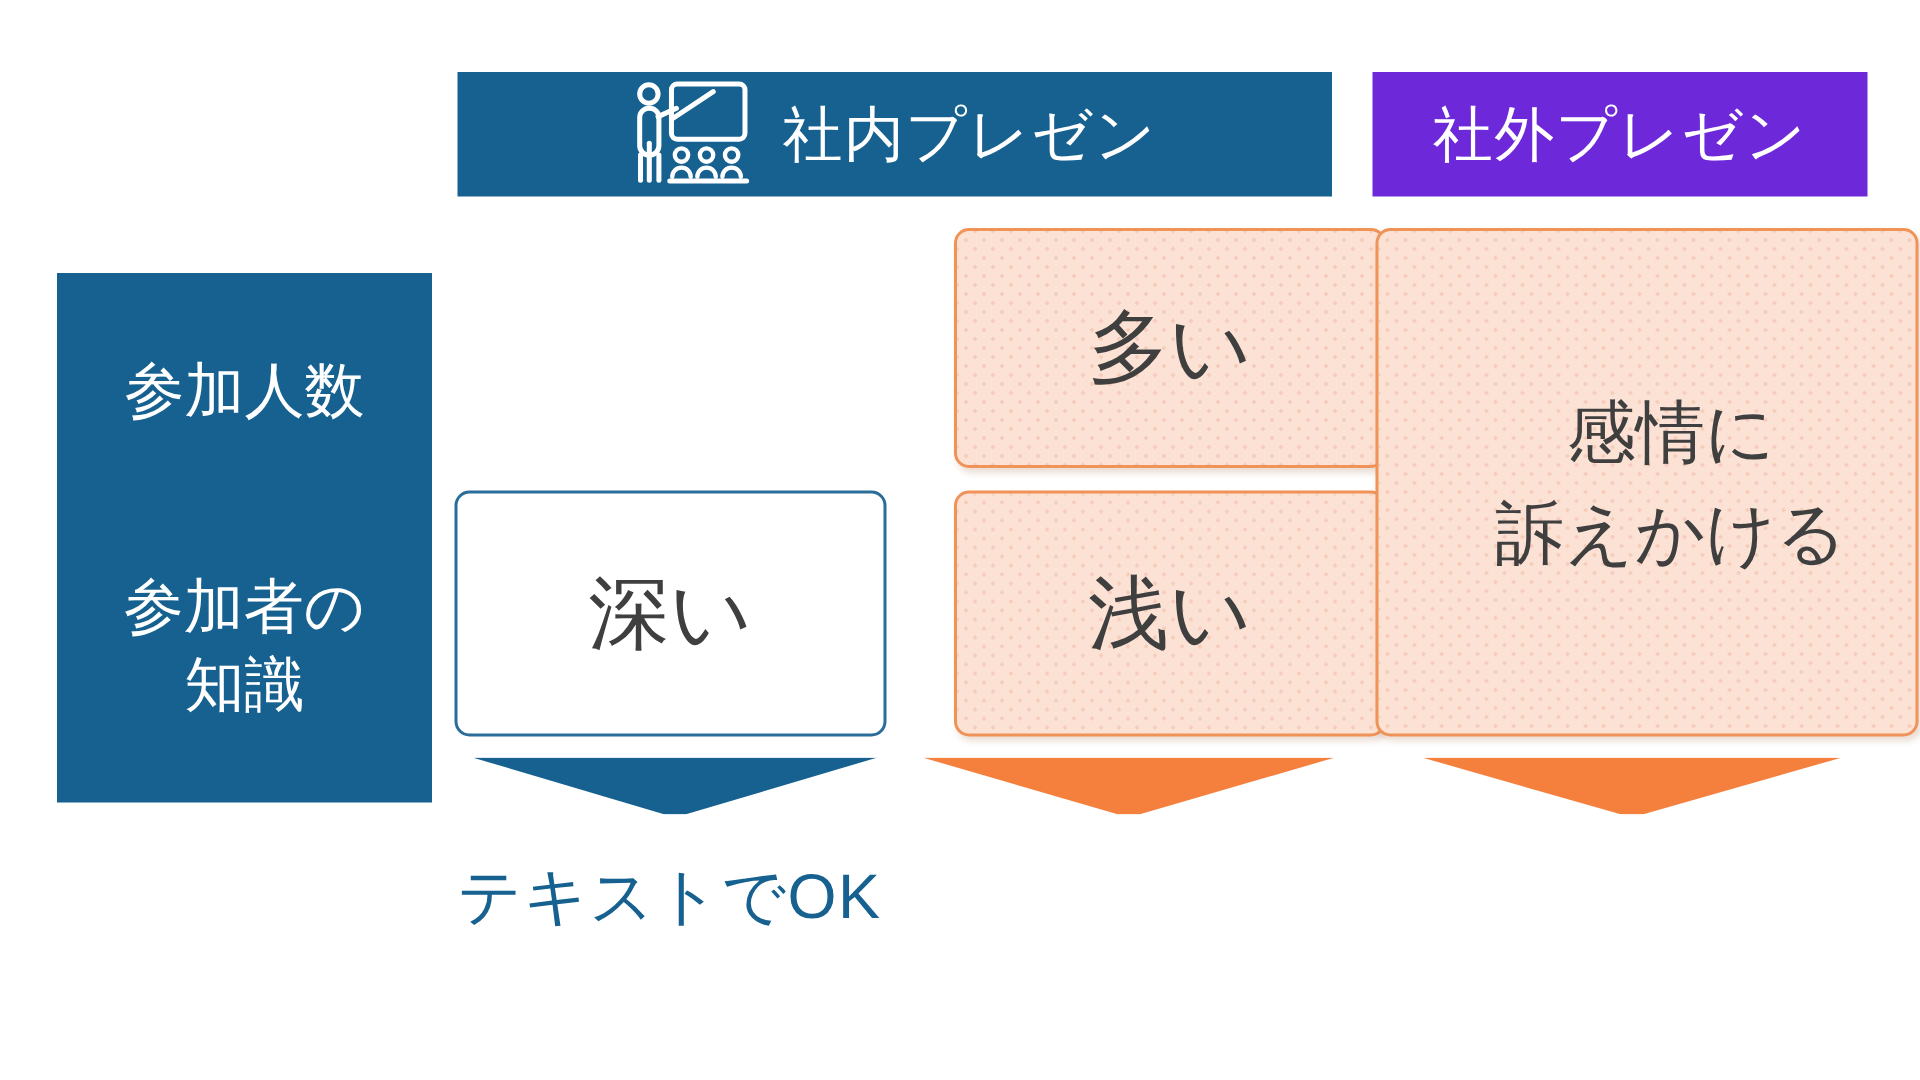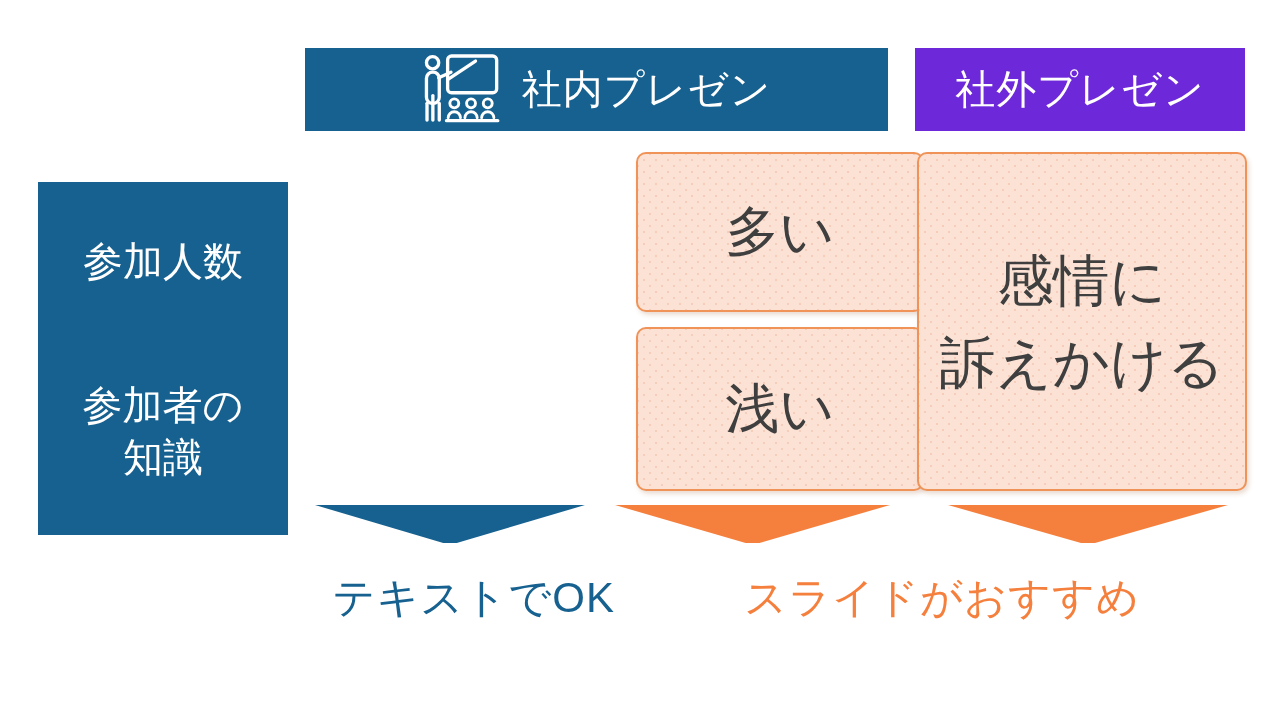--- a/index.html
+++ b/index.html
@@ -72,38 +72,39 @@
     border: 2px solid #F09358;
     box-shadow: 2px 3px 4px rgba(176, 118, 85, 0.25);
   }
   .col-a { left: 303px; width: 284px; }
   .col-b { left: 636px; width: 284px; }
   .row-1 { top: 152px; height: 156px; }
   .row-2 { top: 327px; height: 160px; }
   .cell-tall {
     left: 917px; top: 152px;
     width: 326px; height: 335px;
-    font-size: 56px;
+    font-size: 46px;
     line-height: 1.45;
     white-space: pre-line;
+    padding-left: 32px;
   }
   
   .arrow {
     top: 505px;
     height: 38px;
     clip-path: polygon(0 0, 100% 0, 52.5% 100%, 47.5% 100%);
   }
   .arrow-blue { left: 315px; width: 270px; background: #16618F; }
   .arrow-orange-1 { left: 615px; width: 275px; background: #F5803E; }
   .arrow-orange-2 { left: 948px; width: 280px; background: #F5803E; }
   
   .note {
     top: 570px;
     font-size: 42px;
-    text-align: right;
+    text-align: left;
     letter-spacing: 1px;
   }
   .note-text {
     left: 305px; width: 310px;
     color: #16618F;
   }
   .note-slide {
     left: 690px; width: 450px;
     color: #F5803E;
   }
@@ -149,24 +150,24 @@
 
   <div class="abs flexc hdr hdr-external">
     <span>社外プレゼン</span>
   </div>
 
   <div class="abs flexc rowlabel rowlabel-1">参加人数</div>
   <div class="abs flexc rowlabel rowlabel-2">参加者の
 知識</div>
 
   <div class="abs flexc cell cell-peach col-b row-1">多い</div>
+  <div class="abs flexc cell cell-white col-a row-2">深い</div>
   <div class="abs flexc cell cell-peach col-b row-2">浅い</div>
   <div class="abs flexc cell cell-peach cell-tall">感情に
 訴えかける</div>
 
   <div class="abs arrow arrow-blue"></div>
   <div class="abs arrow arrow-orange-1"></div>
   <div class="abs arrow arrow-orange-2"></div>
 
   <div class="abs note note-text">テキストでOK</div>
-  <div class="abs note note-slide">スライドがおすすめ</div>
 
 </div>
 
 </body></html>

